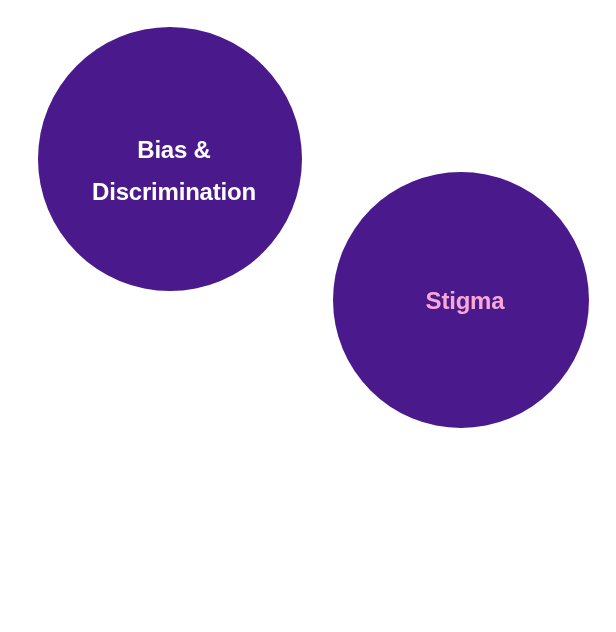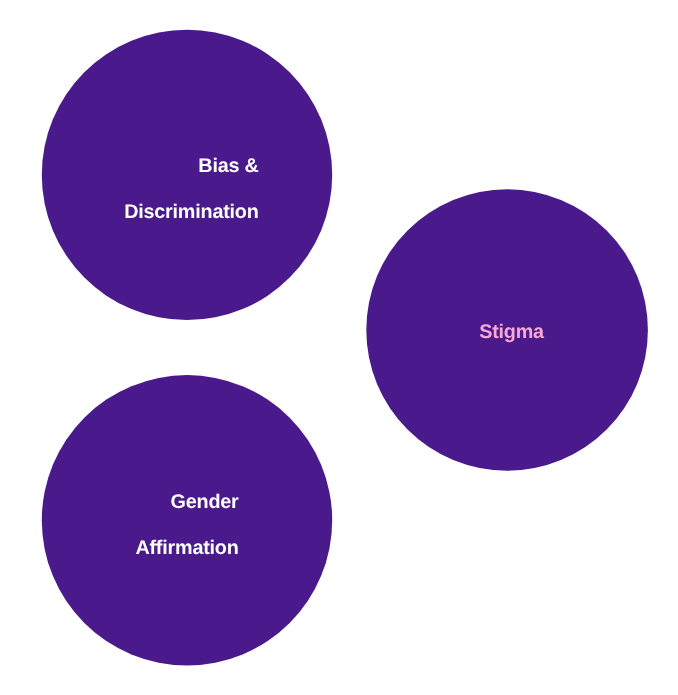--- a/index.html
+++ b/index.html
@@ -29,23 +29,23 @@
     display: flex;
     align-items: center;
     justify-content: center;
     box-sizing: border-box;
   }
 
   .bubble-label {
     color: #ffffff;
     font-family: "Liberation Sans", sans-serif;
     font-weight: bold;
-    font-size: 18px;
+    font-size: 24px;
     line-height: 42px;
-    text-align: right;
+    text-align: center;
     letter-spacing: -0.2px;
     white-space: pre-line;
     user-select: none;
   }
 
   
   #bubble-bias {
     left: 38px;
     top: 27px;
     width: 264px;
@@ -84,18 +84,14 @@
 
   <div class="bubble" id="bubble-bias" style="width: 264px; height: 264px; left: 38px; top: 27px; background: rgb(74, 26, 140);">
     <span class="bubble-label" style="color: rgb(255, 255, 255);">Bias &amp;
 Discrimination</span>
   </div>
 
   <div class="bubble" id="bubble-stigma" style="width: 256px; height: 256px; left: 333px; top: 172px; background: rgb(74, 26, 140);">
     <span class="bubble-label" style="color: #f9a8d4;">Stigma</span>
   </div>
 
-  <div class="bubble" id="bubble-gender" style="width: 264px; height: 264px; left: 38px; top: 341px; background: rgb(74, 26, 140);">
-    <span class="bubble-label" style="color: rgb(255, 255, 255);">Gender
-Affirmation</span>
-  </div>
 
 </div>
 
 </body></html>

